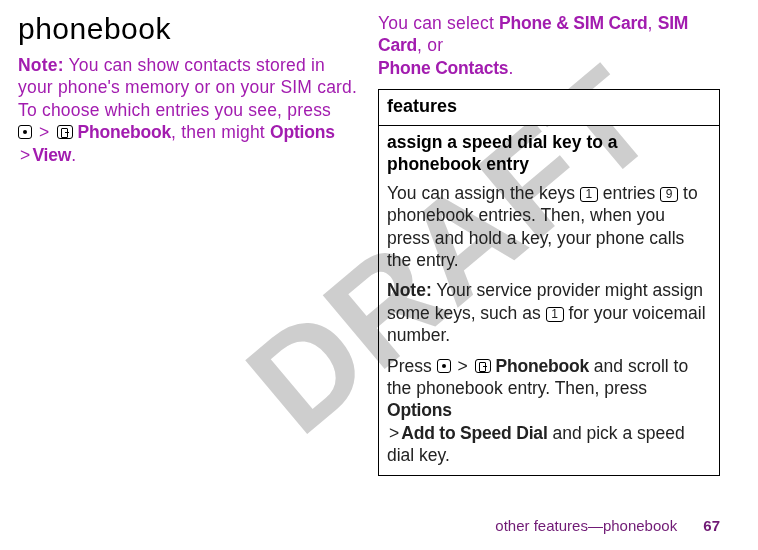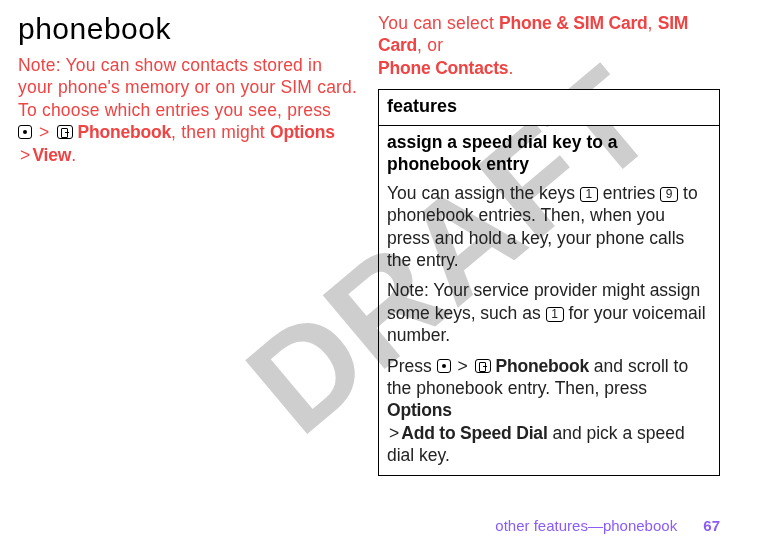--- a/index.html
+++ b/index.html
@@ -8,22 +8,22 @@
   .watermark {
     position: absolute;
     top: 50px; left: 0; right: 0; bottom: 0;
     pointer-events: none;
     z-index: 0;
   }
   .watermark svg { width: 758px; height: 550px; }
   .cols { display: flex; gap: 18px; position: relative; z-index: 1; }
   .col { width: 345px; }
   h1 { font-size: 30px; font-weight: 400; letter-spacing: 0.5px; margin-bottom: 8px; color: #000; }
-  p { font-size: 17.5px; line-height: 1.28; color: #ef4444; font-weight: 300; margin-bottom: 10px; letter-spacing: 0.2px; }
-  .bold { font-weight: 400; }
+  p { font-size: 17.5px; line-height: 1.28; color: #a21caf; font-weight: 300; margin-bottom: 10px; letter-spacing: 0.2px; }
+  .bold { font-weight: 700; }
   .condensed { font-family: "Arial Narrow", Arial, sans-serif; font-weight: 700; font-stretch: condensed; letter-spacing: -0.2px; }
   .key {
     display: inline-block;
     border: 1.2px solid #000;
     border-radius: 3px;
     font-size: 12px;
     min-width: 18px;
     height: 15px;
     line-height: 13px;
     text-align: center;
@@ -48,21 +48,21 @@
   .pb-icon::after {
     content: ""; position: absolute; right: 3px; top: 6px; width: 4px; height: 2px; border-top: 1px solid #000;
   }
 
   table.feat { width: 100%; border-collapse: collapse; margin-top: 6px; }
   table.feat th, table.feat td { border: 1.4px solid #000; padding: 6px 8px 8px 8px; text-align: left; vertical-align: top; }
   table.feat th { font-size: 18px; font-weight: 700; background: #fff; }
   .cell-title { font-size: 17.5px; font-weight: 700; line-height: 1.25; margin-bottom: 6px; }
   .cell-p { font-size: 17.5px; font-weight: 300; line-height: 1.28; color: #222; margin-bottom: 8px; }
 
-  .footer { position: absolute; bottom: 16px; right: 38px; font-size: 15px; color: #8b5cf6; z-index: 1; }
+  .footer { position: absolute; bottom: 16px; right: 38px; font-size: 15px; color: #701a75; z-index: 1; }
   .footer .pagenum { font-weight: 700; margin-left: 22px; }
 </style>
 </head>
 <body>
 
 <div class="page">
   <div class="watermark">
     <svg viewBox="0 0 758 550">
       <text x="300" y="390" transform="rotate(-40 300 390)" font-family="Arial Black, Arial" font-weight="900" font-size="140" fill="#c9c9c9" opacity="0.9">DRAFT</text>
     </svg>

